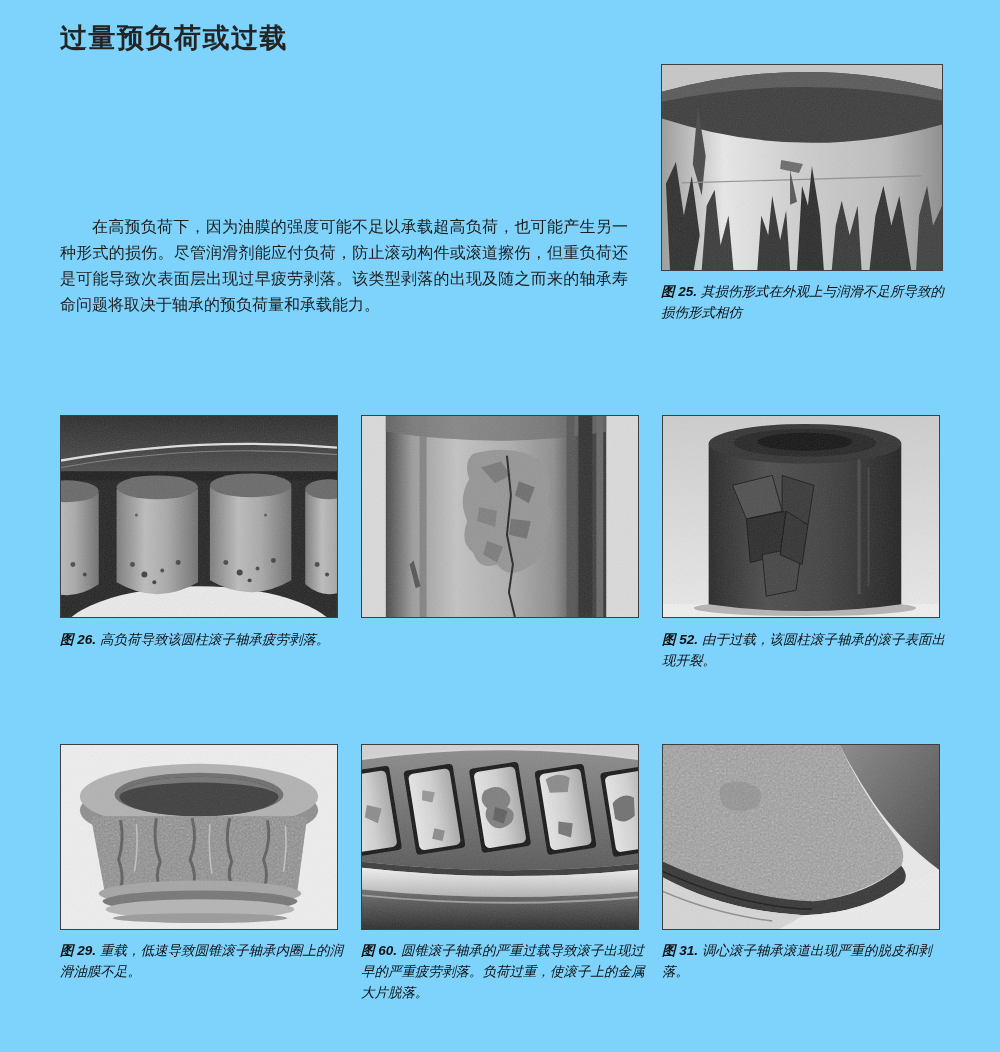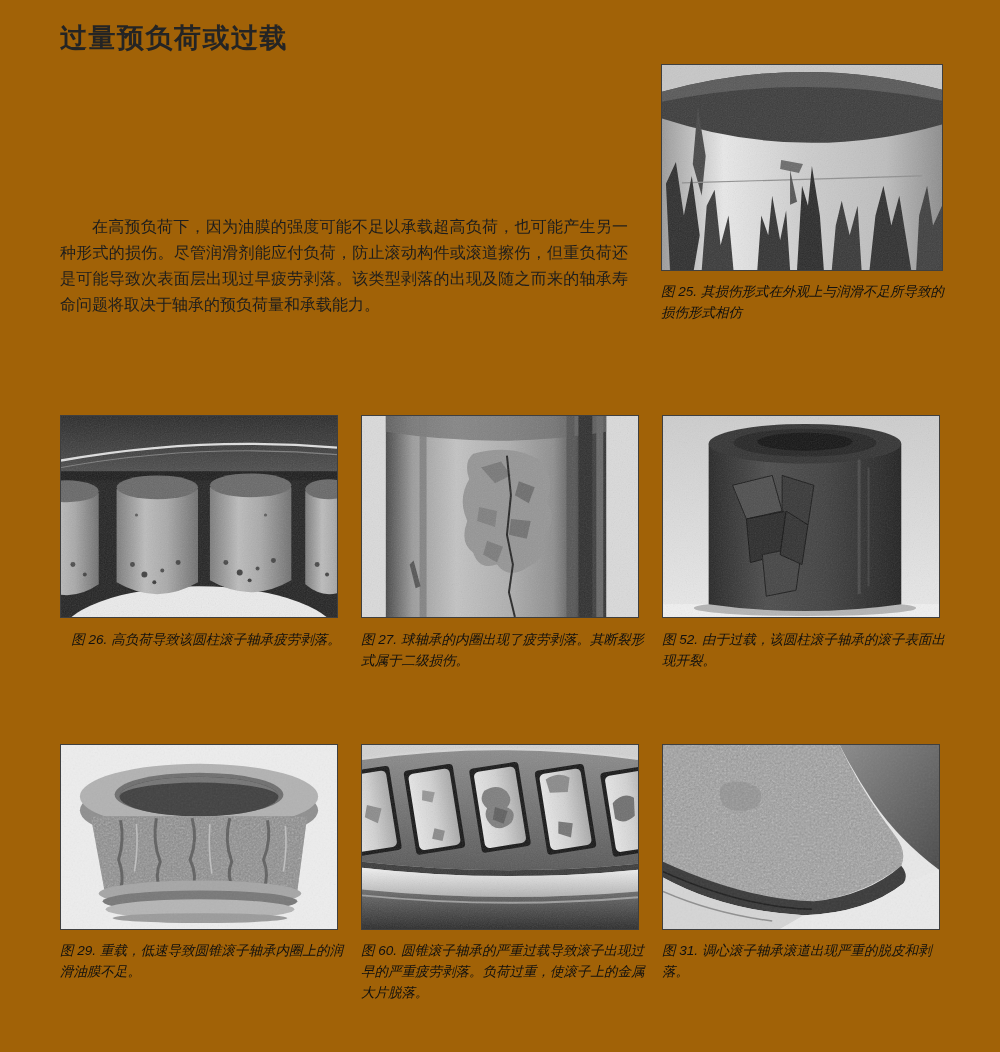--- a/index.html
+++ b/index.html
@@ -1,27 +1,27 @@
 <!DOCTYPE html>
 <html><head>
 <meta charset="utf-8">
 <style>
   html,body{margin:0;padding:0;background:#ffffff;}
-  .page{position:relative;width:1000px;height:1052px;background:#a16207;
+  .page{position:relative;width:1000px;height:1052px;background:#7dd3fc;
         font-family:"Liberation Sans",sans-serif;overflow:hidden;color:#1e1e1e;}
   .title{position:absolute;left:60px;top:20px;margin:0;font-size:27px;font-weight:700;
          color:#242424;letter-spacing:1.5px;}
   .body-text{position:absolute;left:60px;width:568px;margin:0;font-size:16px;line-height:26px;
          color:#1d1d1d;text-align:justify;text-indent:2em;}
   .p1{top:62px;}
   .p2{top:214px;}
   .photo{position:absolute;border:1px solid #3f3f3f;box-sizing:border-box;background:#d9d9d9;}
   .photo svg{display:block;width:100%;height:100%;}
   .cap{position:absolute;margin:0;font-size:13.5px;line-height:21px;font-style:italic;color:#101010;}
-  .cl{font-weight:400;padding-right:4px;white-space:nowrap;}
+  .cl{font-weight:700;padding-right:4px;white-space:nowrap;}
 </style>
 </head>
 <body>
 
 <div class="page">
 
   <h1 class="title">过量预负荷或过载</h1>
 
   <p class="body-text p2">在高预负荷下，因为油膜的强度可能不足以承载超高负荷，也可能产生另一种形式的损伤。尽管润滑剂能应付负荷，防止滚动构件或滚道擦伤，但重负荷还是可能导致次表面层出现过早疲劳剥落。该类型剥落的出现及随之而来的轴承寿命问题将取决于轴承的预负荷量和承载能力。</p>
 
@@ -114,21 +114,21 @@
       </g>
       <g>
         <path d="M246,76 Q270,58 294,76 L294,170 Q270,190 246,170 Z" fill="url(#r26)"></path>
         <ellipse cx="270" cy="74" rx="24" ry="10" fill="#676767"></ellipse>
         <circle cx="258" cy="150" r="2.5" fill="#474747"></circle>
           <circle cx="268" cy="160" r="2" fill="#424242"></circle>
       </g>
       <rect width="278" height="203" filter="url(#n26)" opacity="0.18"></rect>
     </svg>
   </div>
-  <figcaption class="cap" style="left:60px;top:629px;width:292px;text-align:center;">
+  <figcaption class="cap" style="left:60px;top:629px;width:292px;">
     <b class="cl">图 26.</b><span>高负荷导致该圆柱滚子轴承疲劳剥落。</span>
   </figcaption>
 
   <div class="photo" style="left:361px;top:415px;width:278px;height:203px;">
     <svg viewBox="0 0 278 203" preserveAspectRatio="none">
       <defs>
         <linearGradient id="g27" x1="0" y1="0" x2="1" y2="0">
           <stop offset="0" stop-color="#474747"></stop>
             <stop offset="0.12" stop-color="#9b9b9b"></stop>
           <stop offset="0.32" stop-color="#c3c3c3"></stop>
@@ -153,23 +153,20 @@
       <path d="M112,38 Q150,28 178,44 Q196,60 186,86 Q198,104 182,124 Q188,142 168,152 Q148,166 136,150 Q118,156 112,138 Q98,128 106,106 Q96,84 108,64 Q102,46 112,38 Z" fill="#959595"></path>
       <path d="M120,52 l20,-6 l10,14 l-16,8 Z" fill="#787878"></path>
       <path d="M158,66 l16,6 l-6,16 l-14,-8 Z" fill="#6d6d6d"></path>
       <path d="M118,92 l18,4 l-2,16 l-18,-6 Z" fill="#7f7f7f"></path>
       <path d="M150,104 l20,2 l-4,18 l-18,-4 Z" fill="#717171"></path>
       <path d="M126,126 l16,6 l-6,16 l-14,-8 Z" fill="#7b7b7b"></path>
       <path d="M146,40 L150,80 L146,120 L152,150 L148,178 L154,203" stroke="#262626" stroke-width="2" fill="none"></path>
       <rect width="278" height="203" filter="url(#n27)" opacity="0.17"></rect>
     </svg>
   </div>
-  <figcaption class="cap" style="left:361px;top:629px;width:292px;">
-    <b class="cl">图 27.</b><span>球轴承的内圈出现了疲劳剥落。其断裂形式属于二级损伤。</span>
-  </figcaption>
 
   <div class="photo" style="left:662px;top:415px;width:278px;height:203px;">
     <svg viewBox="0 0 278 203" preserveAspectRatio="none">
       <defs>
         <linearGradient id="bg28" x1="0" y1="0" x2="0" y2="1">
           <stop offset="0" stop-color="#cdcdcd"></stop>
             <stop offset="1" stop-color="#e9e9e9"></stop>
         </linearGradient>
         <linearGradient id="c28" x1="0" y1="0" x2="1" y2="0">
           <stop offset="0" stop-color="#272727"></stop>

